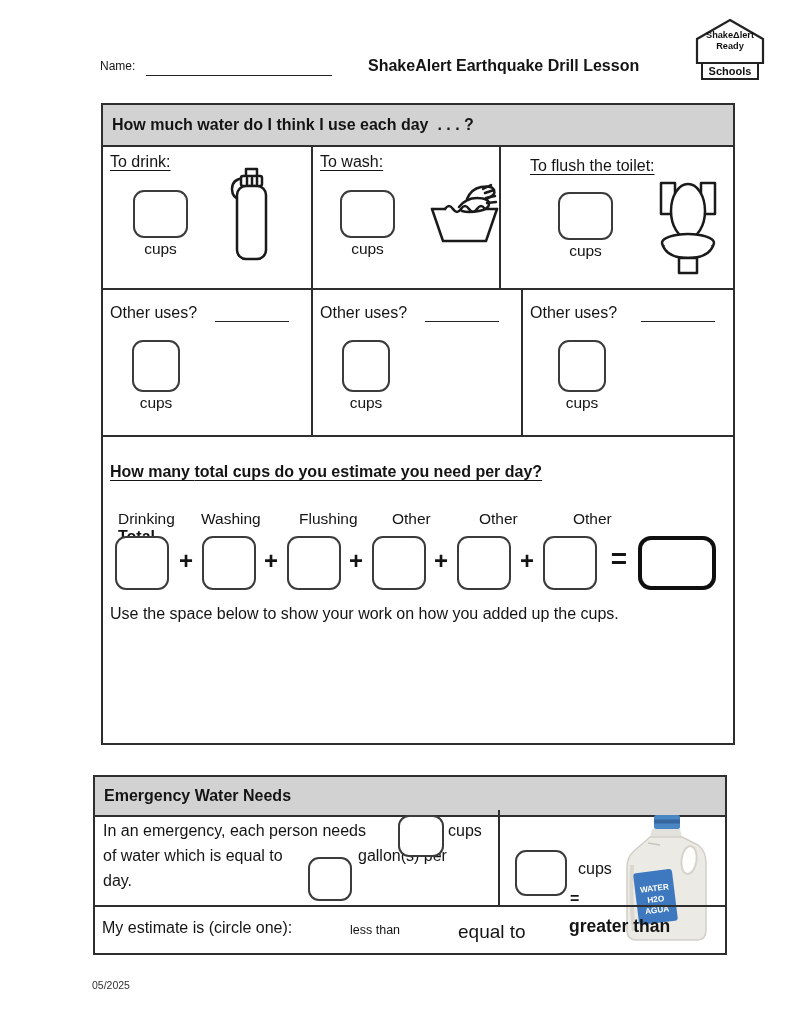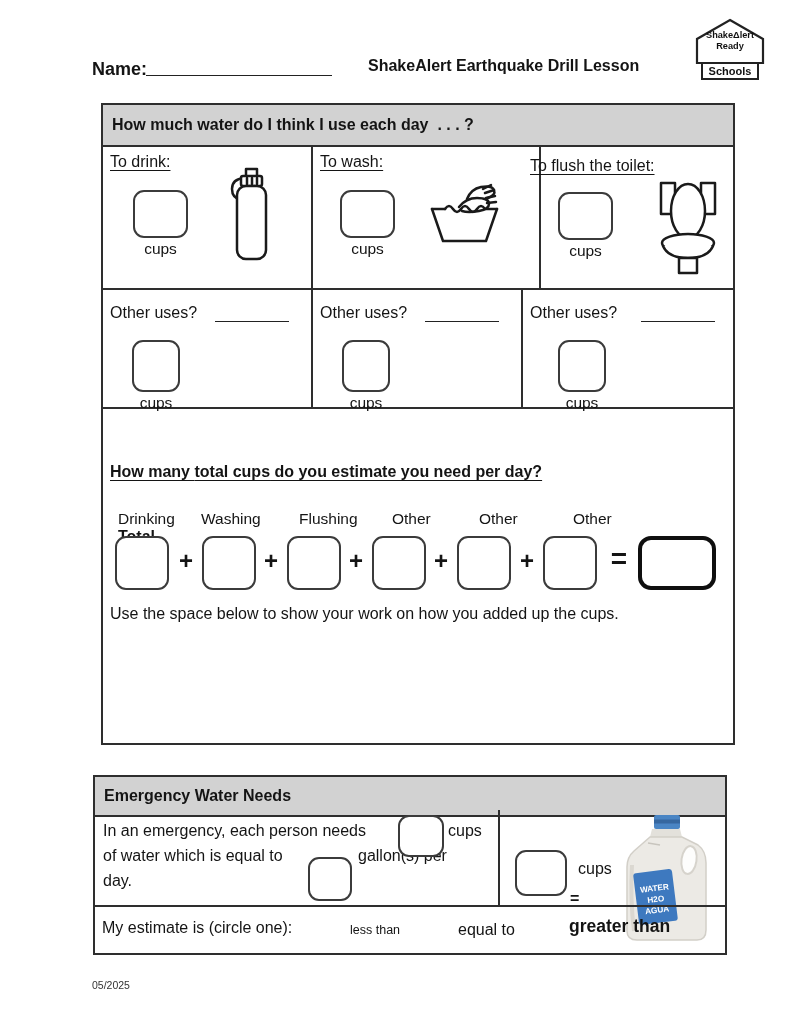--- a/index.html
+++ b/index.html
@@ -36,21 +36,21 @@
   .plus-sign { position:absolute; font-size:24px; font-weight:bold; width:30px; text-align:center; top:110px; }
   .icon-wrap { position:absolute; }
   svg { display:block; }
   .ln { stroke:#1a1a1a; stroke-width:2.5; stroke-linecap:round; stroke-linejoin:round; }
 </style>
 </head>
 <body>
 
 <div class="page">
 
-  <span class="abs" style="left:92px; top:59px; font-size:18px;font-weight:bold;">Name:</span>
+  <span class="abs" style="left:100px; top:59px; font-size:12px;">Name:</span>
   <span class="blank" style="left:146px; top:60px; width:186px; height:16px;"></span>
   <span class="abs" style="left:368px; top:57px; font-size:16px; font-weight:bold;">ShakeAlert Earthquake Drill Lesson</span>
 
   <div class="abs" style="left:694px; top:18px;">
     <svg width="72" height="64" viewBox="0 0 72 64">
       <polygon points="36,2 69,21 69,45 3,45 3,21" fill="#fff" stroke="#222" stroke-width="2.2"></polygon>
       <text x="36" y="20" font-size="9.2" font-weight="bold" text-anchor="middle" fill="#111">ShakeΔlert</text>
       <text x="36" y="31" font-size="9.2" font-weight="bold" text-anchor="middle" fill="#111">Ready</text>
       <rect x="8" y="45" width="56" height="16" fill="#fff" stroke="#222" stroke-width="2"></rect>
       <text x="36" y="57" font-size="11" font-weight="bold" text-anchor="middle" fill="#111">Schools</text>
@@ -70,21 +70,21 @@
             <path class="ln" d="M23,11 q-12,1 -12,11 q0,9 9,11" fill="none"></path>
             <rect class="ln" x="25" y="2" width="11" height="8" fill="#fff"></rect>
             <rect class="ln" x="20" y="9" width="21" height="10" rx="2" fill="#fff"></rect>
             <line class="ln" x1="26" y1="11" x2="26" y2="17" stroke-width="1.6"></line>
             <line class="ln" x1="31" y1="11" x2="31" y2="17" stroke-width="1.6"></line>
             <line class="ln" x1="36" y1="11" x2="36" y2="17" stroke-width="1.6"></line>
             <rect class="ln" x="16" y="19" width="29" height="73" rx="9" fill="#fff"></rect>
           </svg>
         </div>
       </div>
-      <div class="cell vline" style="left:210px; width:228px;">
+      <div class="cell vline" style="left:210px; width:188px;">
         <span class="cell-label ulab" style="left:7px; top:6px;">To wash:</span>
         <div class="abox" style="left:27px; top:43px; width:55px; height:48px;"></div>
         <span class="cups" style="left:27px; top:93px; width:55px;">cups</span>
         <div class="icon-wrap" style="left:116px; top:28px;">
           <svg width="75" height="72" viewBox="0 0 75 72">
             <path class="ln" d="M38,24 q4,-10 14,-12 q11,-2 13,3 q2,5 -6,8 l-11,5" fill="#fff" stroke-width="2"></path>
             <path class="ln" d="M30,32 q7,-9 18,-9 q12,0 12,6 q0,5 -10,7 q-11,2 -17,0" fill="#fff" stroke-width="2"></path>
             <path class="ln" d="M54,14 l8,-4 M56,18 l9,-3 M57,23 l9,-2 M58,28 l9,-1" fill="none" stroke-width="1.6"></path>
             <path class="ln" d="M3,34 L14,66 L57,66 L68,34" fill="none"></path>
             <path class="ln" d="M3,34 h13" fill="none"></path>
@@ -103,21 +103,21 @@
             <rect class="ln" x="46" y="6" width="14" height="31" fill="#fff"></rect>
             <ellipse class="ln" cx="33" cy="34" rx="17" ry="27" fill="#fff"></ellipse>
             <ellipse class="ln" cx="33" cy="66" rx="26" ry="9" fill="#fff"></ellipse>
             <path class="ln" d="M8,69 q5,12 25,12 q20,0 25,-12" fill="#fff"></path>
             <rect class="ln" x="24" y="81" width="18" height="15" fill="#fff"></rect>
           </svg>
         </div>
       </div>
     </div>
 
-    <div class="row hline" style="top:185px; height:119px;">
+    <div class="row hline" style="top:185px; height:147px;">
       <div class="cell vline" style="left:0; width:210px;">
         <span class="cell-label" style="left:7px; top:14px;">Other uses?</span>
         <span class="blank" style="left:112px; top:16px; width:74px; height:16px;"></span>
         <div class="abox" style="left:29px; top:50px; width:48px; height:52px;"></div>
         <span class="cups" style="left:29px; top:104px; width:48px;">cups</span>
       </div>
       <div class="cell vline" style="left:210px; width:210px;">
         <span class="cell-label" style="left:7px; top:14px;">Other uses?</span>
         <span class="blank" style="left:112px; top:16px; width:74px; height:16px;"></span>
         <div class="abox" style="left:29px; top:50px; width:48px; height:52px;"></div>
@@ -198,20 +198,20 @@
               <text x="37.5" y="100" font-size="8.2" font-weight="bold" fill="#fff" text-anchor="middle">AGUA</text>
             </g>
           </svg>
         </div>
       </div>
     </div>
 
     <div class="row" style="top:128px; height:36px; border-top:2px solid #2e2e2e; z-index:2;">
       <span class="abs" style="left:7px; top:12px; font-size:16px;">My estimate is (circle one):</span>
       <span class="abs" style="left:255px; top:16px; font-size:12.5px;">less than</span>
-      <span class="abs" style="left:363px; top:14px; font-size:16px;">equal to</span>
+      <span class="abs" style="left:363px; top:14px; font-size:19px;">equal to</span>
       <span class="abs" style="left:474px; top:9px; font-size:17.5px; font-weight:bold;">greater than</span>
     </div>
   </div>
 
   <span class="abs" style="left:92px; top:979px; font-size:10.5px; color:#333;">05/2025</span>
 
 </div>
 
 </body></html>

